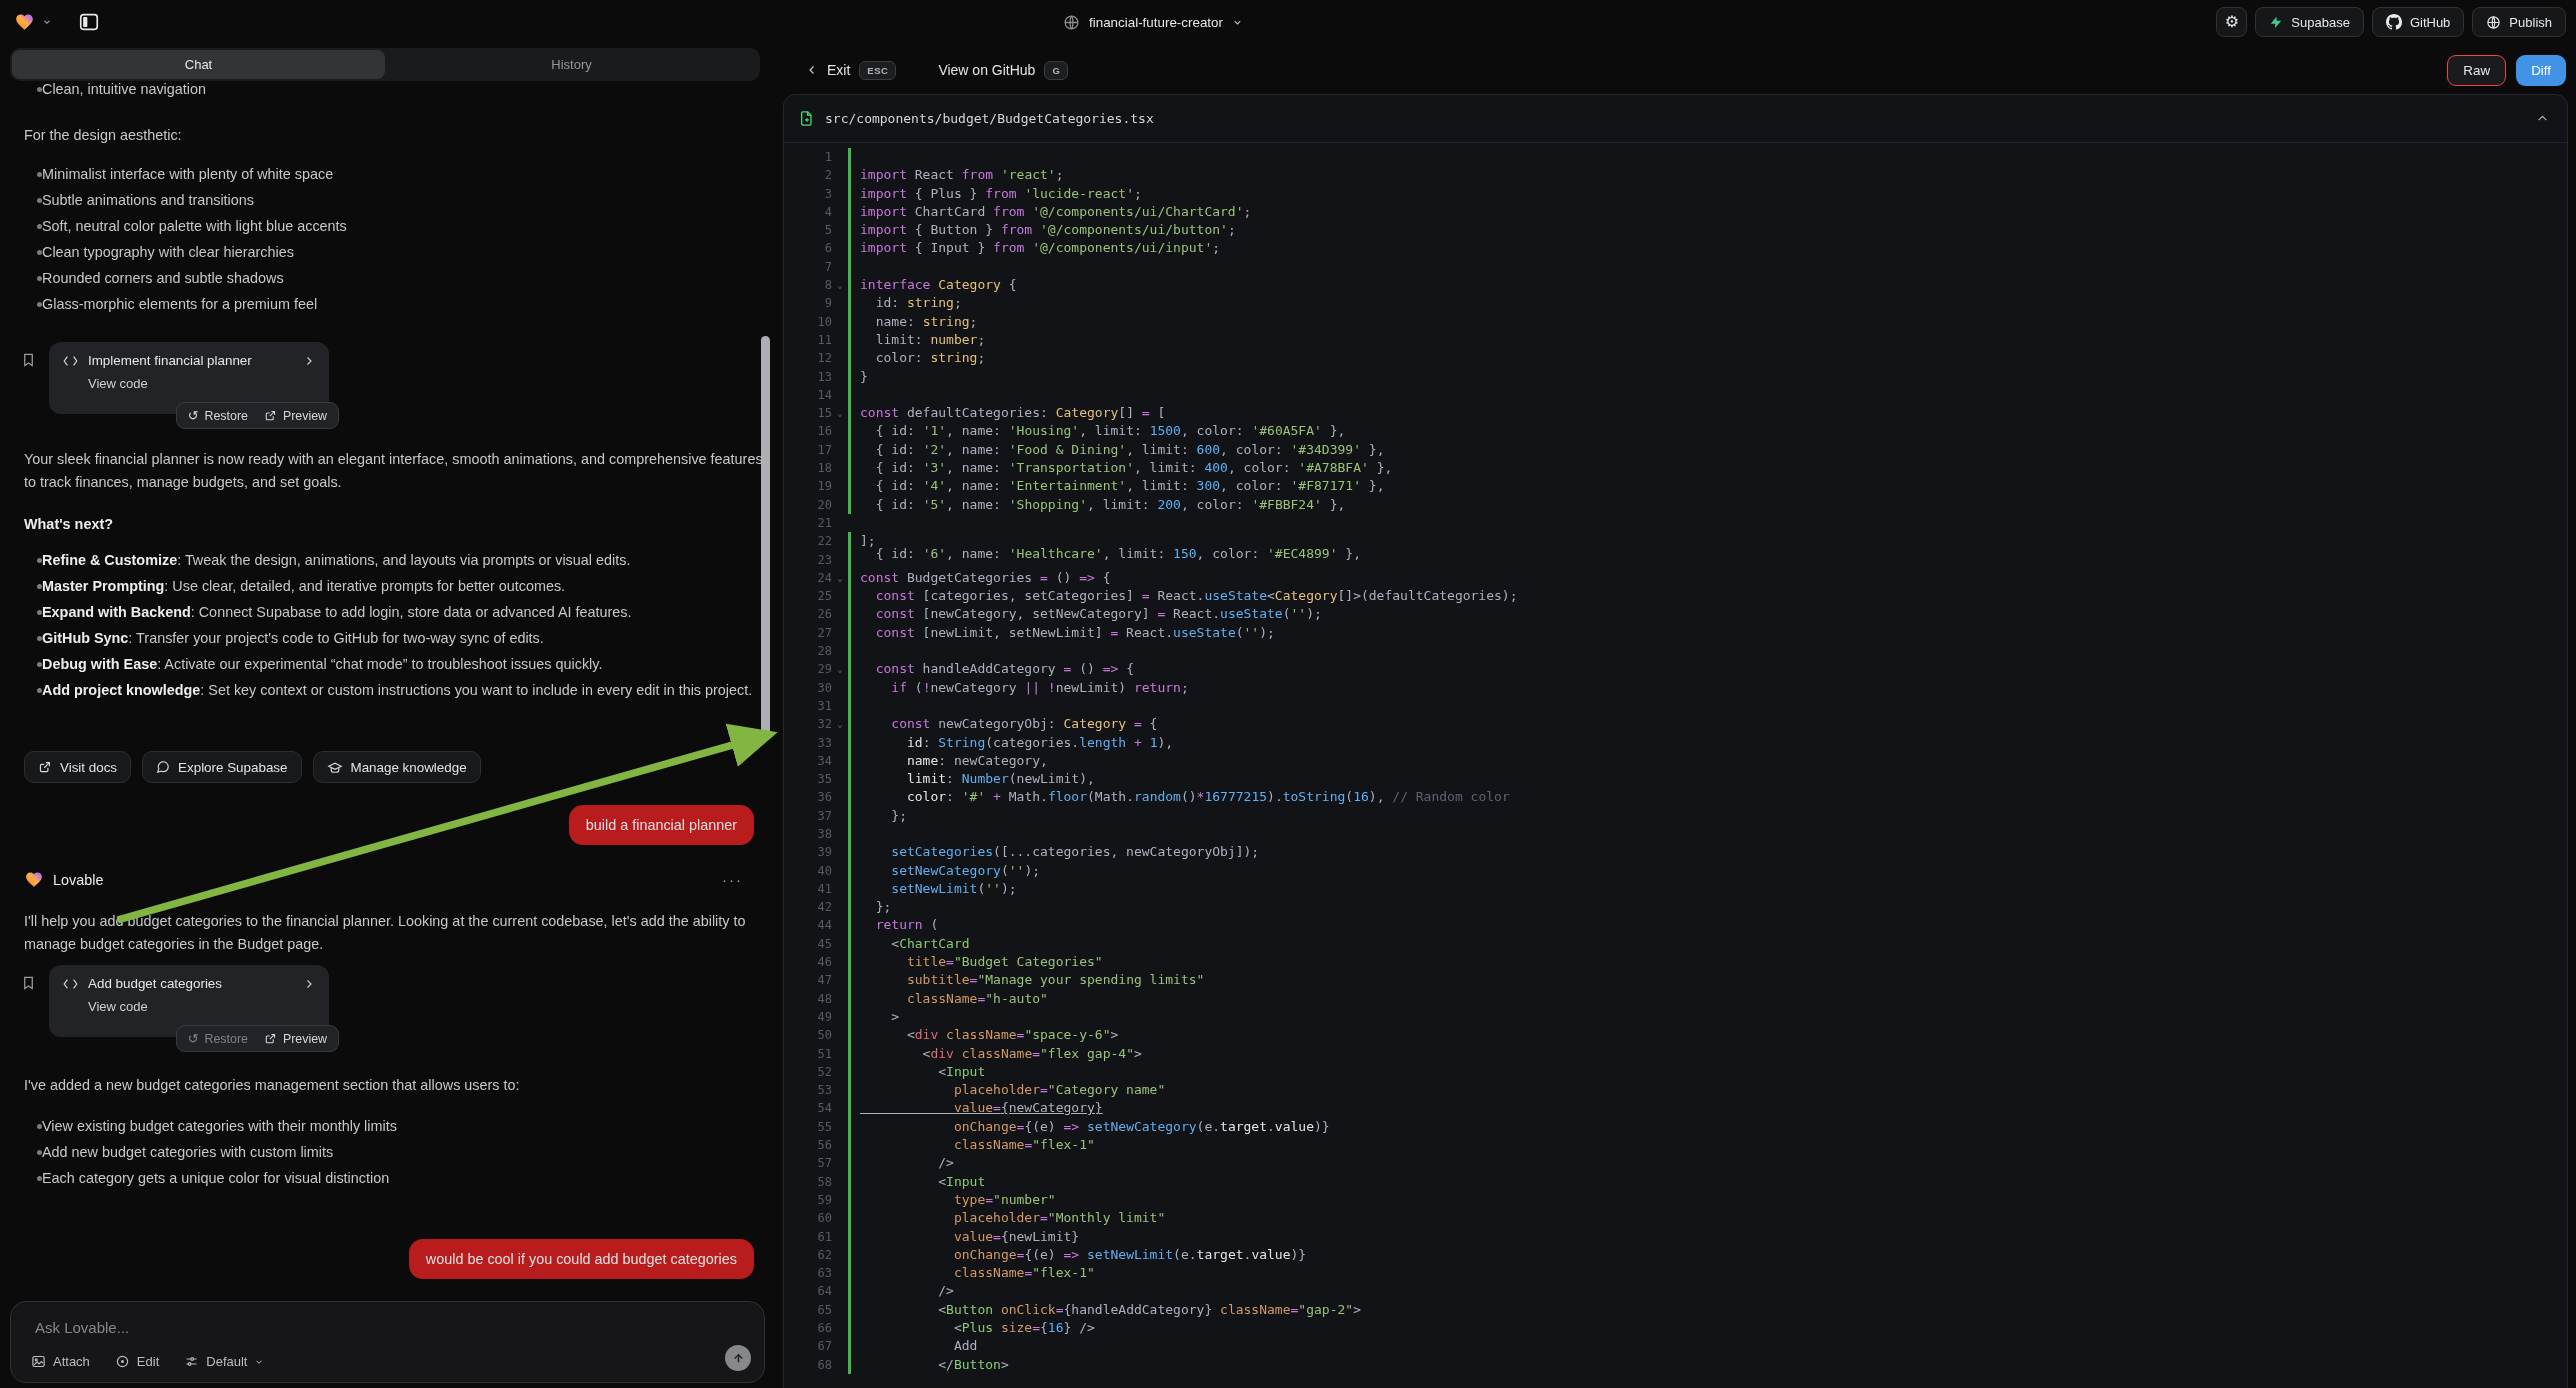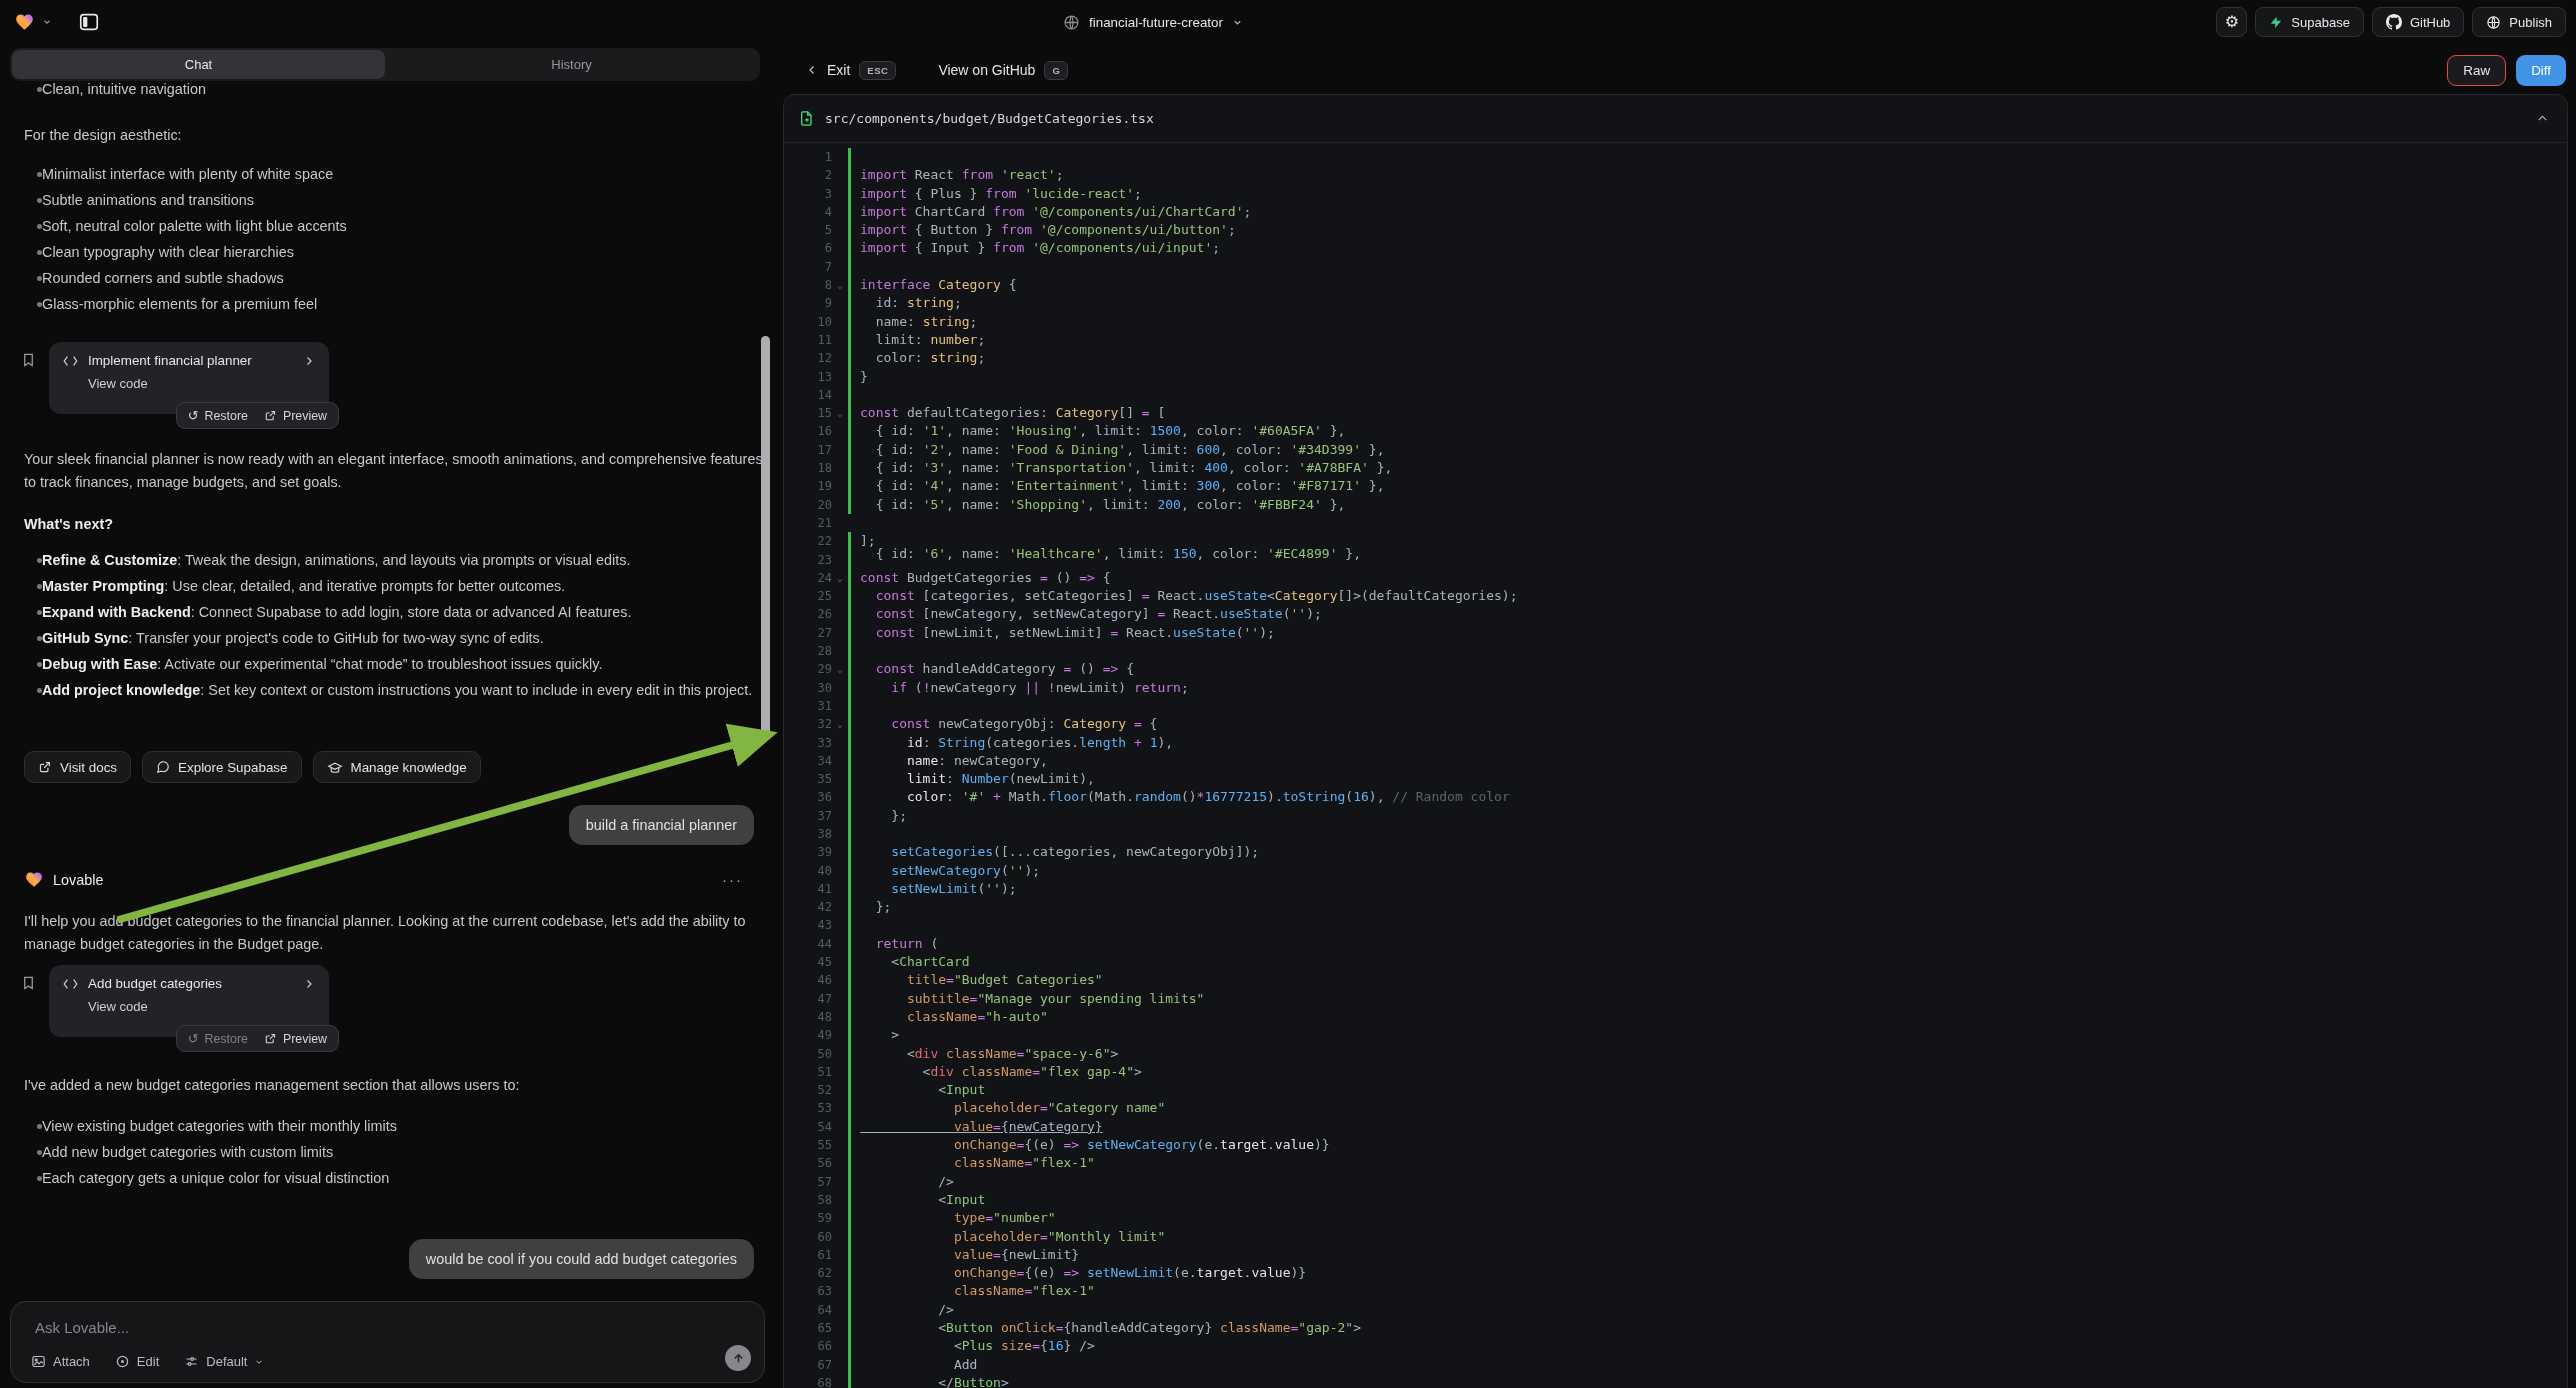--- a/index.html
+++ b/index.html
@@ -42,21 +42,21 @@
   .view-code { margin:8px 0 0 25px; font-size:13px; color:#cfd0d3; }
   .restore-bar { position:absolute; right:-10px; bottom:-15px; height:27px; display:flex; align-items:center; gap:16px;
     background:#222327; border:1px solid #3a3b40; border-radius:9px; padding:0 11px; }
   .rb-item { display:flex; align-items:center; gap:6px; font-size:12.4px; color:#d6d7d9; cursor:pointer; }
   .rb-item.dim { color:#808288; }
   .undo-glyph { font-size:13px; line-height:1; }
 
   .act-btn { display:flex; align-items:center; gap:8px; height:32px; padding:0 13px; background:#18191b;
     border:1px solid #2d2e32; border-radius:10px; font-size:13.4px; color:#e2e3e5; cursor:pointer; }
 
-  .bubble { background:#404040; border-radius:14px; padding:12px 17px; font-size:14.4px; color:#dfe0e3; width:max-content; }
+  .bubble { background:#b91c1c; border-radius:14px; padding:12px 17px; font-size:14.4px; color:#dfe0e3; width:max-content; }
 
   .lov-row { display:flex; align-items:center; }
   .lov-name { margin-left:9px; font-size:14.4px; color:#ececee; }
   .more-dots { margin-left:auto; margin-right:12px; color:#9fa0a4; font-size:15px; letter-spacing:2px; cursor:pointer; }
 
   #askbox { position:absolute; left:0; top:1253px; width:755px; height:82px; background:#161618;
     border:1px solid #303135; border-radius:16px; }
   #ask-ph { position:absolute; left:24px; top:17px; font-size:15px; color:#85878d; }
   .ask-tools { position:absolute; left:20px; bottom:13px; display:flex; align-items:center; gap:25px; }
   .tool { display:flex; align-items:center; gap:7px; font-size:13px; color:#bbbcc1; cursor:pointer; }
@@ -641,25 +641,20 @@
         <span class="ln">41</span>
         <span class="fold"></span>
         <span class="ct" style="border-left-color: rgb(63, 185, 80);"><span class="tk-pl">    </span><span class="tk-fn">setNewLimit</span><span class="tk-pl">(</span><span class="tk-str">''</span><span class="tk-pl">);</span></span>
       </div>
       <div class="crow">
         <span class="ln">42</span>
         <span class="fold"></span>
         <span class="ct" style="border-left-color: rgb(63, 185, 80);"><span class="tk-pl">  };</span></span>
       </div>
       <div class="crow">
-        <span class="ln">43</span>
-        <span class="fold"></span>
-        <span class="ct" style="border-left-color: rgb(63, 185, 80);"></span>
-      </div>
-      <div class="crow">
         <span class="ln">44</span>
         <span class="fold"></span>
         <span class="ct" style="border-left-color: rgb(63, 185, 80);"><span class="tk-pl">  </span><span class="tk-kw">return</span><span class="tk-pl"> (</span></span>
       </div>
       <div class="crow">
         <span class="ln">45</span>
         <span class="fold"></span>
         <span class="ct" style="border-left-color: rgb(63, 185, 80);"><span class="tk-pl">    &lt;</span><span class="tk-comp">ChartCard</span></span>
       </div>
       <div class="crow">

